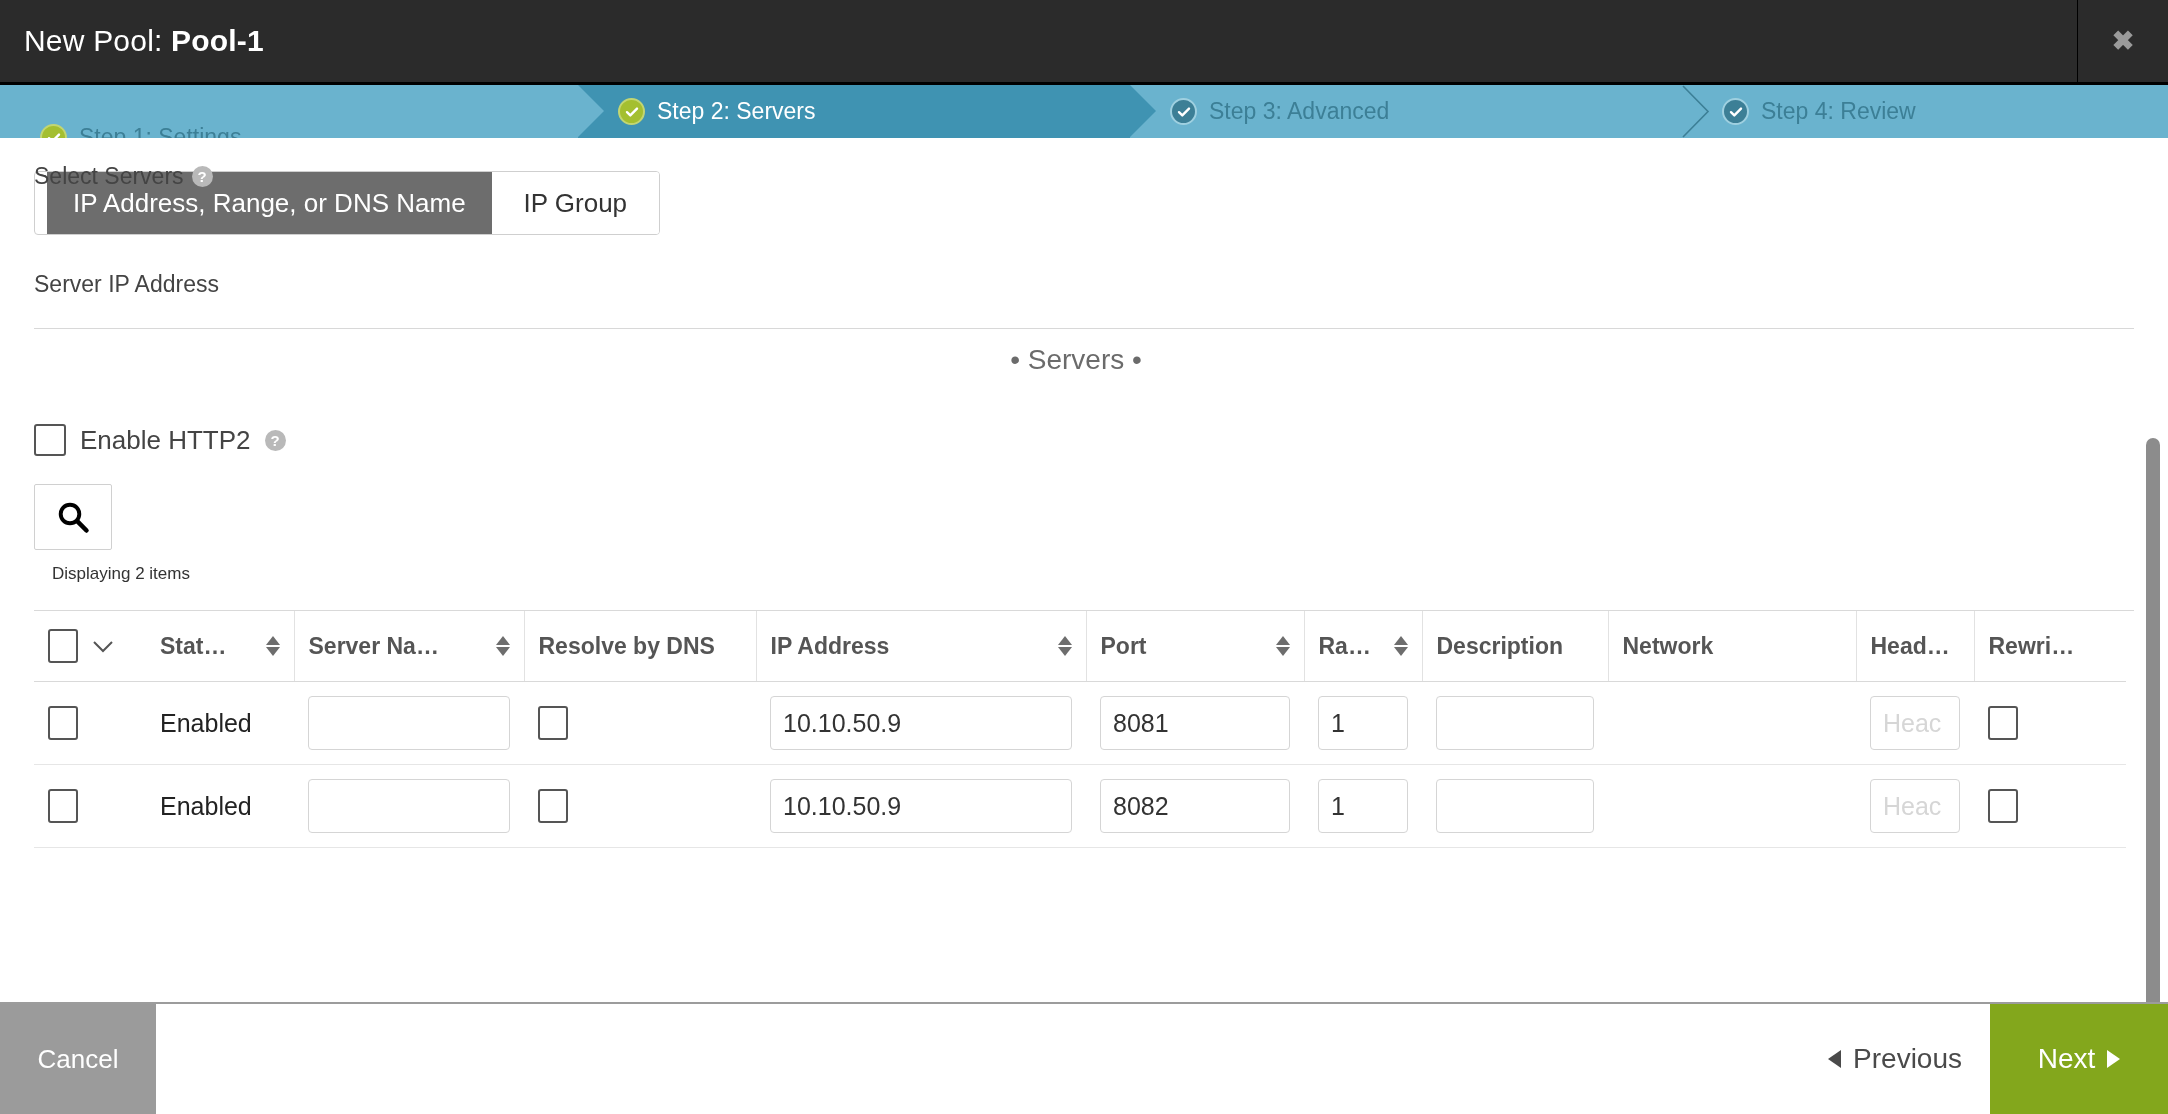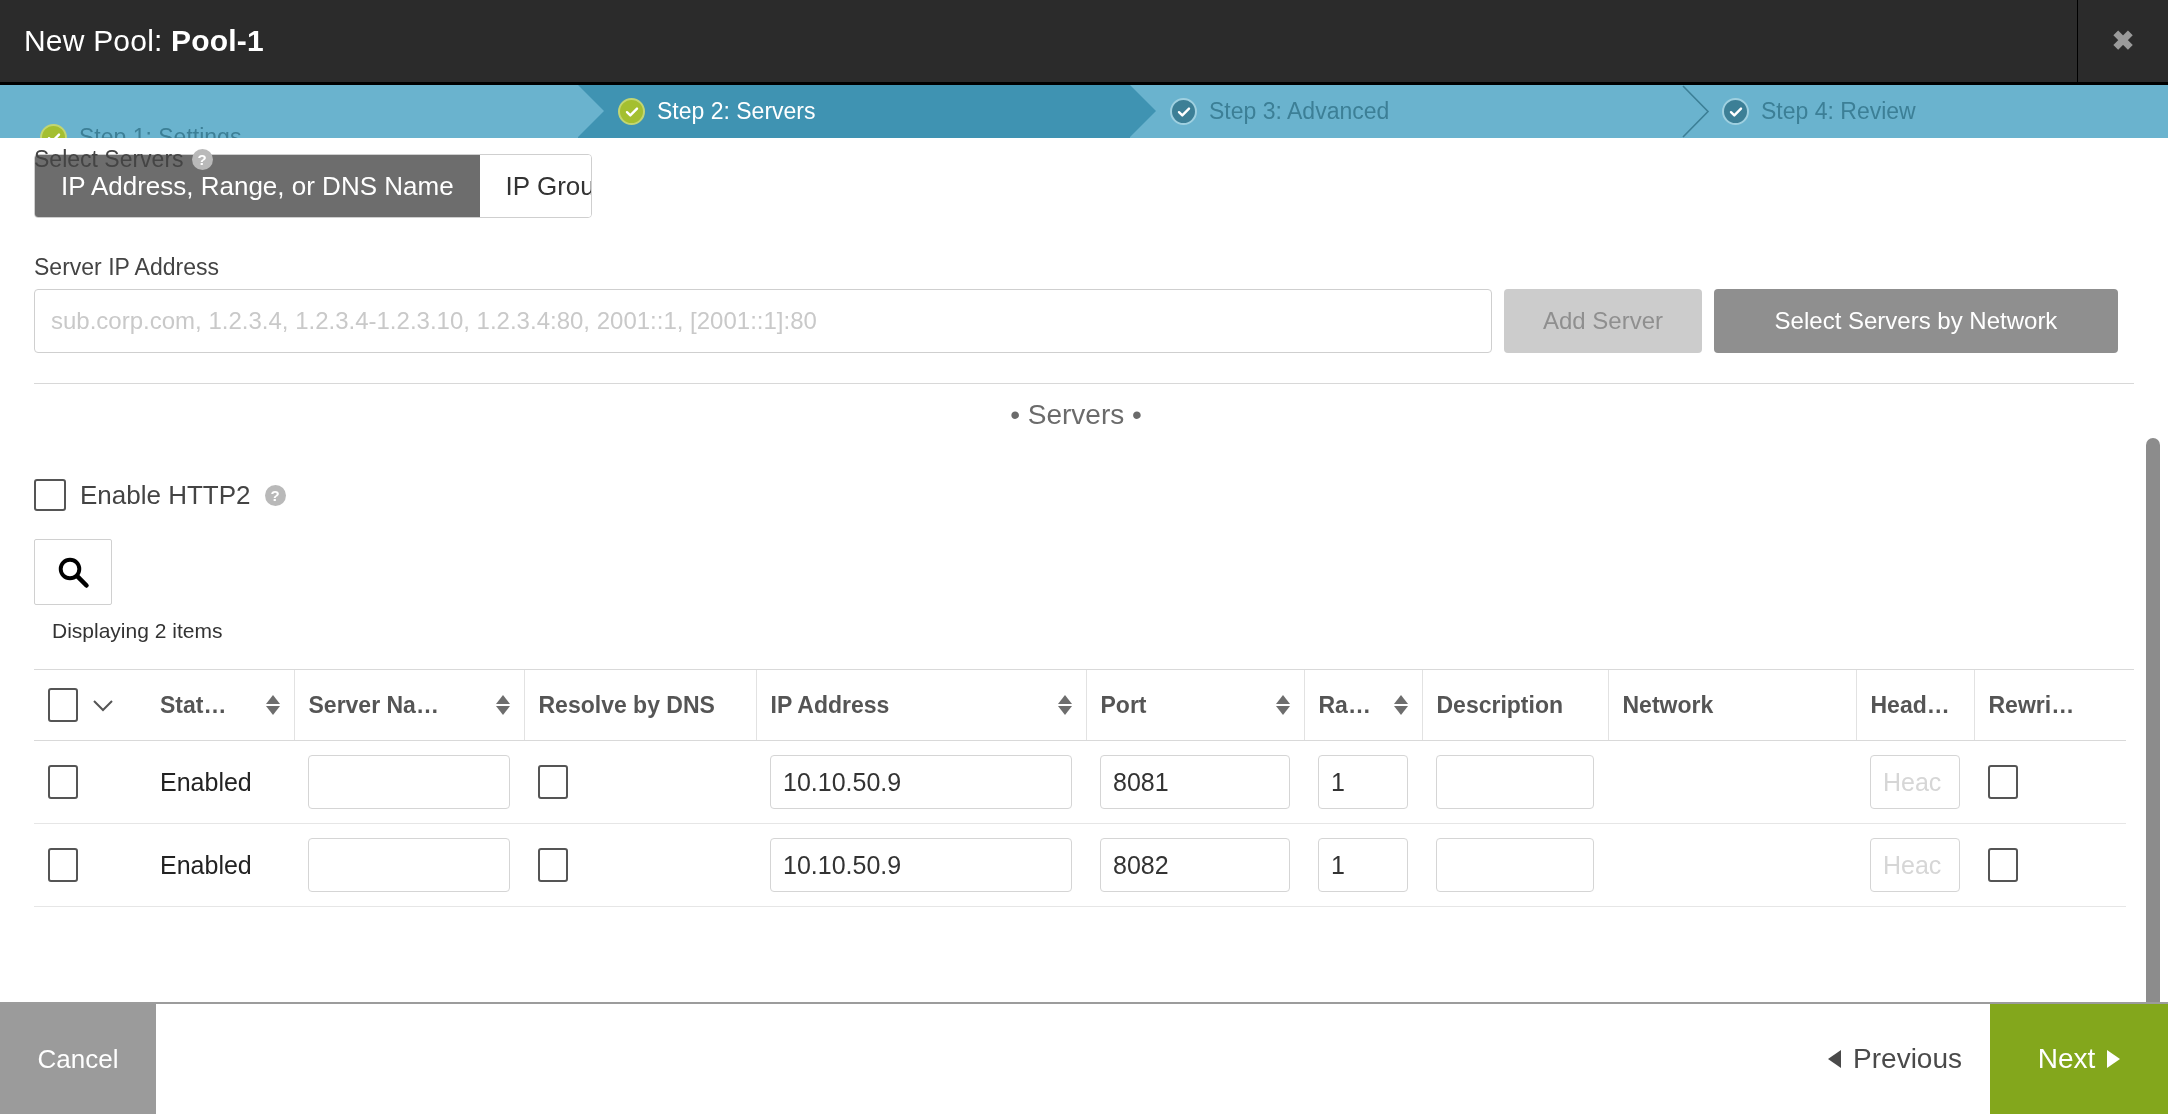--- a/index.html
+++ b/index.html
@@ -84,22 +84,22 @@
     position:absolute; top:-8px; left:34px; font-size:23px; color:#444;
     display:flex; align-items:center; gap:8px;
   }
   .help-dot {
     width:21px; height:21px; border-radius:50%; background:#b9b9b9; color:#fff;
     font-size:15px; font-weight:700; display:inline-flex; align-items:center; justify-content:center;
     line-height:1;
   }
 
   
-  .segmented { display:flex; margin-top: 16px; width: 558px;
-    border:1px solid #cfcfcf; border-radius:4px; overflow:hidden; background:#fff; }
+  .segmented { display:flex; margin-top: 33px; width: 626px;
+    border:1px solid #cfcfcf; border-radius:4px; overflow:hidden; background:#fff;padding-left:12px; }
   .seg {
     font-size: 26px; padding: 12px 26px; cursor:pointer; white-space:nowrap;
     display:flex; align-items:center; justify-content:center; height:62px;
   }
   .seg.active { background:#6d6d6d; color:#fff; flex: 0 0 432px; }
   .seg.inactive { background:#fff; color:#333; flex: 1 1 auto; }
 
   
   .ip-label { margin-top: 36px; font-size: 23px; color:#444; }
   .ip-row { display:flex; align-items:stretch; gap: 12px; margin-top: 8px; }
@@ -131,21 +131,21 @@
     width: 32px; height: 32px; border: 2px solid #555; border-radius:3px; background:#fff;
     flex:0 0 auto; cursor:pointer;
   }
   .http2-label { font-size: 26px; color:#444; }
 
   
   .search-btn {
     margin-top: 28px; width: 78px; height: 66px; border:1px solid #d0d0d0; background:#fff;
     display:flex; align-items:center; justify-content:center; cursor:pointer; border-radius:2px;
   }
-  .displaying { margin-top: 14px; font-size: 21px; color:#333; padding-left: 18px; }
+  .displaying { margin-top: 14px; font-size: 17px; color:#333; padding-left: 18px; }
 
   
   .table-wrap { margin-top: 26px; border-top:1px solid #d9d9d9; }
   table { border-collapse: collapse; width: 2092px; table-layout: fixed; }
   thead th {
     font-size: 23px; color:#555; font-weight:700; text-align:center;
     padding: 18px 14px; border-bottom: 1px solid #d9d9d9;
     vertical-align: middle; white-space: nowrap; overflow:hidden;
   }
   thead th.divcol { border-left: 1px solid #e2e2e2; }
@@ -273,25 +273,20 @@
         <span>Select Servers</span>
         <span class="help-dot">?</span>
       </div>
 
       <div class="segmented">
         <div class="seg active">IP Address, Range, or DNS Name</div>
         <div class="seg inactive">IP Group</div>
       </div>
 
       <div class="ip-label">Server IP Address</div>
-      <div class="ip-row">
-        <input class="ip-input" type="text" value="" placeholder="sub.corp.com, 1.2.3.4, 1.2.3.4-1.2.3.10, 1.2.3.4:80, 2001::1, [2001::1]:80" style="">
-        <button class="btn btn-add">Add Server</button>
-        <button class="btn btn-network">Select Servers by Network</button>
-      </div>
 
       <div class="section-sep">
         <div class="line"></div>
         <div class="cap">• Servers •</div>
       </div>
 
       <div class="http2-row">
         <div class="cb"></div>
         <span class="http2-label">Enable HTTP2</span>
         <span class="help-dot">?</span>

